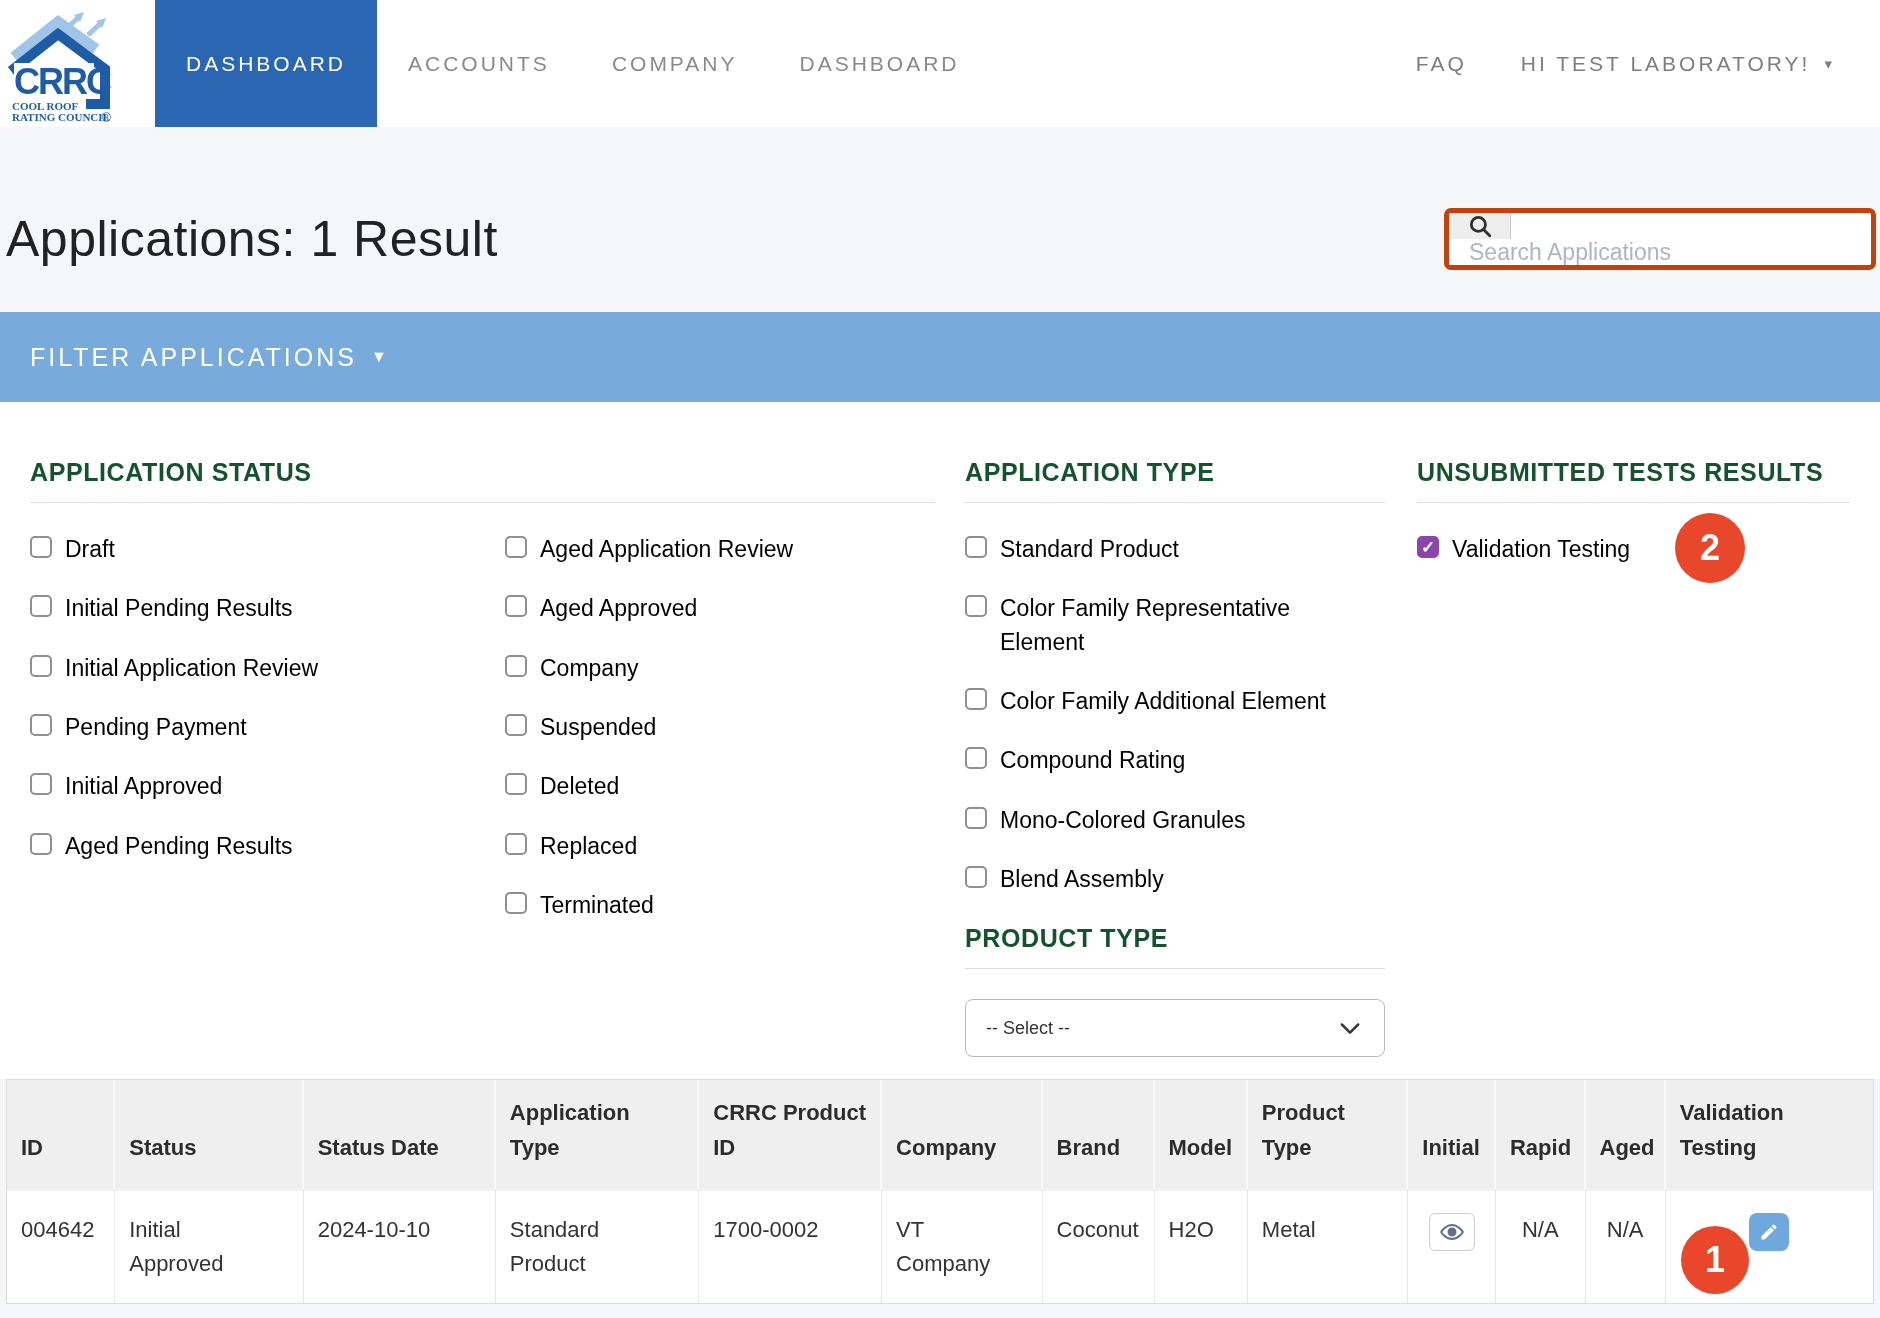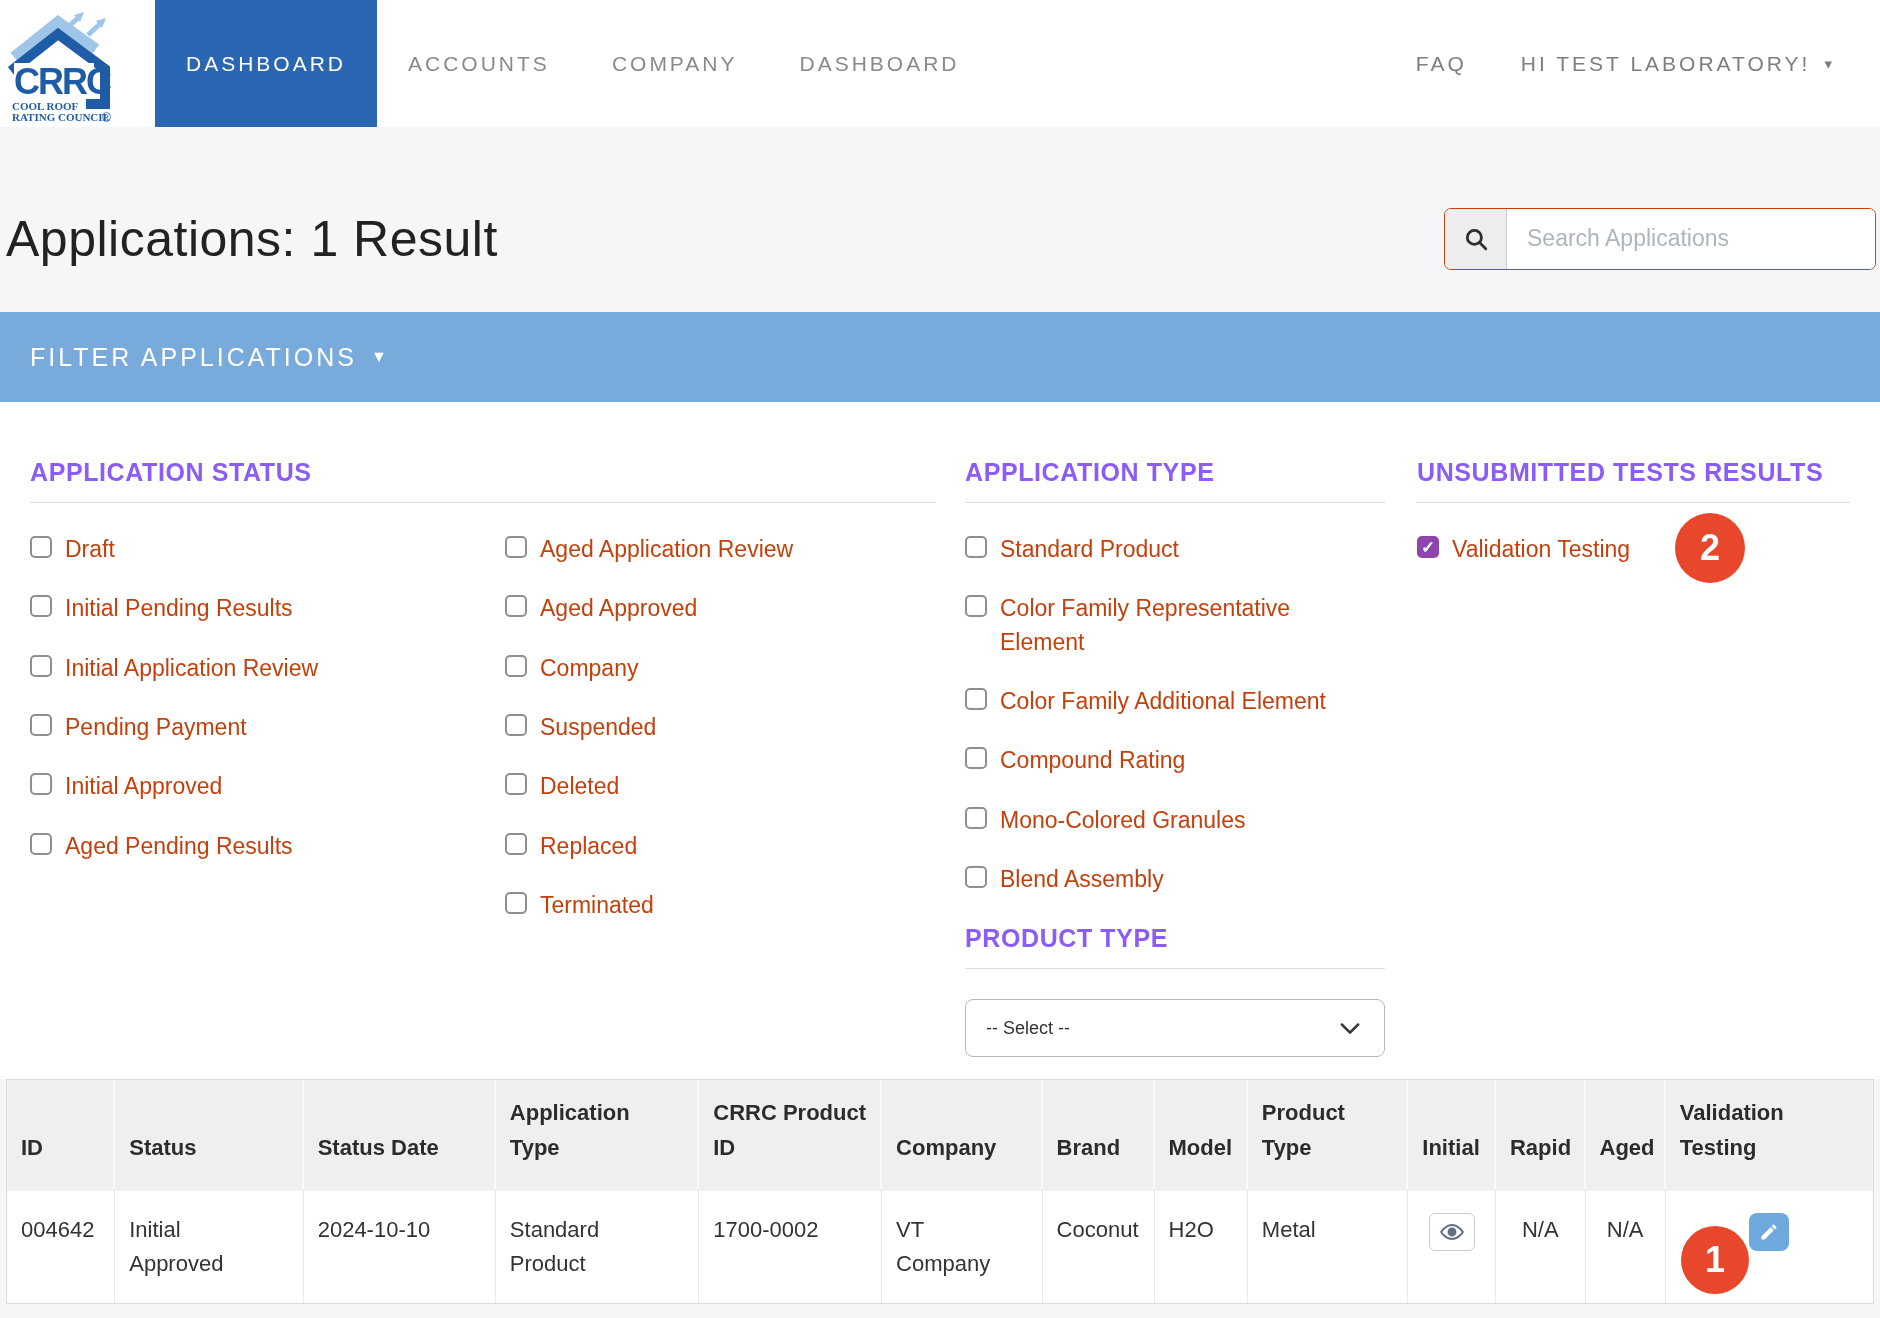--- a/index.html
+++ b/index.html
@@ -15,48 +15,48 @@
               color:#8a8a8a; cursor:pointer; white-space:nowrap; }
   .nav-item.active { background:#2b66b2; color:#fff; }
   .nav-right { margin-left:auto; display:flex; align-items:center; gap:54px; padding-right:48px; }
   .nav-link { font-size:21px; letter-spacing:3px; color:#7e7e7e; cursor:pointer; white-space:nowrap; }
   .nav-user { display:flex; align-items:center; gap:14px; }
   .caret-down { font-size:15px; color:#7e7e7e; }
 
   
   .hero { display:flex; align-items:center; justify-content:space-between; padding:38px 4px 0 6px; height:185px; }
   .page-title { font-size:50px; font-weight:400; color:#222; letter-spacing:0.5px; }
-  .searchbox { display:flex; align-items:stretch; width:432px; height:62px; border:1px solid #c2410c;
-               border-radius:7px; overflow:hidden; background:#fff; }
+  .searchbox { display:flex; align-items:stretch; width:432px; height:62px; border:5px solid #c2410c;
+               border-radius:7px; overflow:hidden; background:#fff;flex-direction:column; }
   .search-addon { width:62px; background:#ededed; border-right:1px solid #c9ccd0; display:flex;
                   align-items:center; justify-content:center; cursor:pointer; }
   .searchbox input { flex:1; border:none; outline:none; font-size:23px; padding:0 20px;
                      font-family:"Liberation Sans", sans-serif; color:#333; }
   .searchbox input::placeholder { color:#aeb6bd; }
 
   
   .filterbar { height:90px; background:#78aadc; display:flex; align-items:center; padding-left:30px;
                color:#fff; font-size:25px; letter-spacing:3px; cursor:pointer; }
   .filterbar .bar-caret { font-size:16px; margin-left:14px; color:#fff; }
 
   
   .panel { background:#fff; padding:56px 30px 22px 30px; display:flex; align-items:flex-start; }
-  .sec-head { font-size:25px; font-weight:700; color:#8b5cf6; letter-spacing:0.6px;
+  .sec-head { font-size:25px; font-weight:700; color:#14532d; letter-spacing:0.6px;
               padding-bottom:15px; border-bottom:1px solid #ddd; }
   .col-status { width:905px; }
   .col-apptype { width:420px; margin-left:30px; }
   .col-unsub { flex:1; margin-left:32px; }
   .status-lists { display:flex; margin-top:30px; }
   .status-list { width:475px; }
   .status-list.second { width:auto; }
   .cb-row { display:flex; align-items:flex-start; margin-bottom:26px; cursor:pointer; }
   .cb { flex:0 0 auto; width:22px; height:22px; border:2px solid #8f8f8f; border-radius:5px;
         background:#fff; margin-top:3px; display:flex; align-items:center; justify-content:center; }
   .cb.checked { background:#8e44ad; border-color:#8e44ad; color:#fff; font-size:17px; font-weight:700; line-height:1; }
-  .cb-label { font-size:23px; color:#c2410c; margin-left:13px; line-height:1.45; max-width:380px; }
+  .cb-label { font-size:23px; color:#000000; margin-left:13px; line-height:1.45; max-width:380px; }
   .apptype-list { margin-top:30px; }
   .product-type { margin-top:28px; }
   .select-box { margin-top:30px; height:58px; border:1px solid #b9b9b9; border-radius:8px;
                 display:flex; align-items:center; justify-content:space-between; padding:0 20px;
                 font-size:18px; color:#333; cursor:pointer; background:#fff; }
   .unsub-list { margin-top:30px; }
 
   
   .results { margin:0 6px; width:calc(100% - 12px); border-collapse:separate; border-spacing:0;
              background:#fff; border:1px solid #dcdcdc; table-layout:fixed; }

